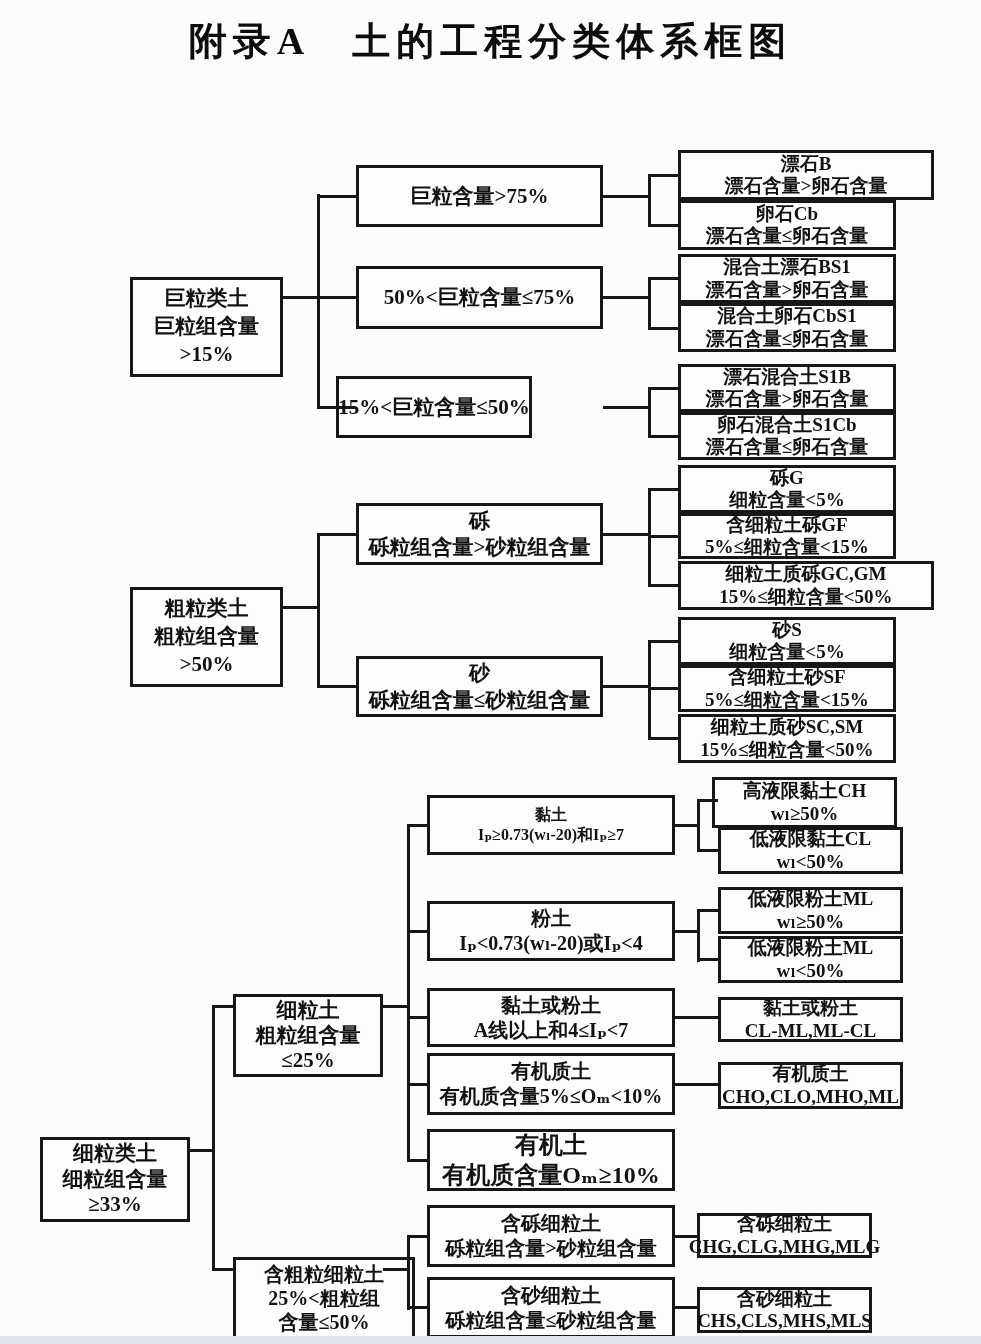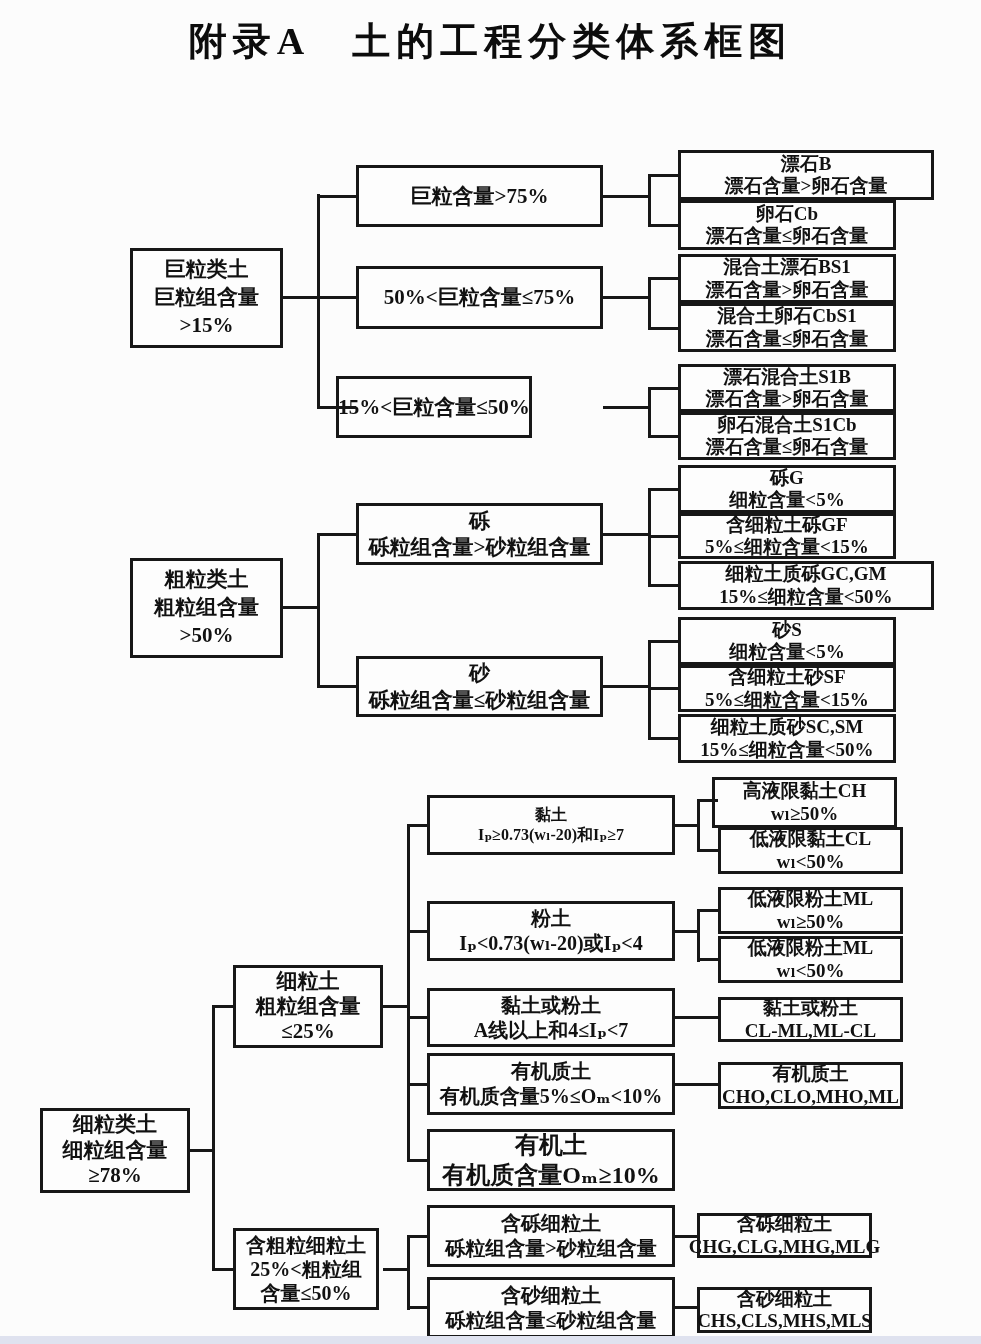--- a/index.html
+++ b/index.html
@@ -11,21 +11,21 @@
   .title{
     position:absolute;left:0;top:16px;width:100%;text-align:center;
     font-size:38px;font-weight:bold;letter-spacing:6px;color:#0c0c0c;
   }
   .box{
     position:absolute;box-sizing:border-box;border:3px solid #171717;
     background:#fdfdfd;display:flex;flex-direction:column;justify-content:center;
     align-items:center;text-align:center;font-weight:bold;line-height:1.12;
     padding:1px 2px;white-space:nowrap;
   }
-  .fs-root{font-size:21px;line-height:1.32;}
+  .fs-root{font-size:21px;line-height:1.32;margin-top:29px;}
   .fs-cond{font-size:21px;line-height:1.25;}
   .fs-leaf{font-size:19px;line-height:1.16;}
   .conn{position:absolute;background:#171717;}
   .scan-edge{position:absolute;left:0;top:1336px;width:981px;height:8px;background:#dfe2ef;}
 </style>
 </head>
 <body>
 
 <div class="page">
 
@@ -104,28 +104,28 @@
     <div>5%≤细粒含量&lt;15%</div>
   </div>
   <div class="box fs-leaf" style="left:678px;top:714px;width:218px;height:49px">
     <div>细粒土质砂SC,SM</div>
     <div>15%≤细粒含量&lt;50%</div>
   </div>
 
   <div class="box fs-root" style="left:40px;top:1108px;width:150px;height:85px;line-height:1.22">
     <div>细粒类土</div>
     <div>细粒组含量</div>
-    <div>≥78%</div>
+    <div>≥33%</div>
   </div>
   <div class="box fs-root" style="left:233px;top:965px;width:150px;height:83px;line-height:1.2">
     <div>细粒土</div>
     <div>粗粒组含量</div>
     <div>≤25%</div>
   </div>
-  <div class="box fs-root" style="left:233px;top:1228px;width:146px;height:82px;font-size:20px;line-height:1.2">
+  <div class="box fs-root" style="left:233px;top:1228px;width:182px;height:82px;font-size:20px;line-height:1.2">
     <div>含粗粒细粒土</div>
     <div>25%&lt;粗粒组</div>
     <div>含量≤50%</div>
   </div>
   <div class="box fs-cond" style="left:427px;top:795px;width:248px;height:60px;font-size:16px">
     <div>黏土</div>
     <div>Iₚ≥0.73(wₗ-20)和Iₚ≥7</div>
   </div>
   <div class="box fs-cond" style="left:427px;top:901px;width:248px;height:60px;font-size:20px">
     <div>粉土</div>

